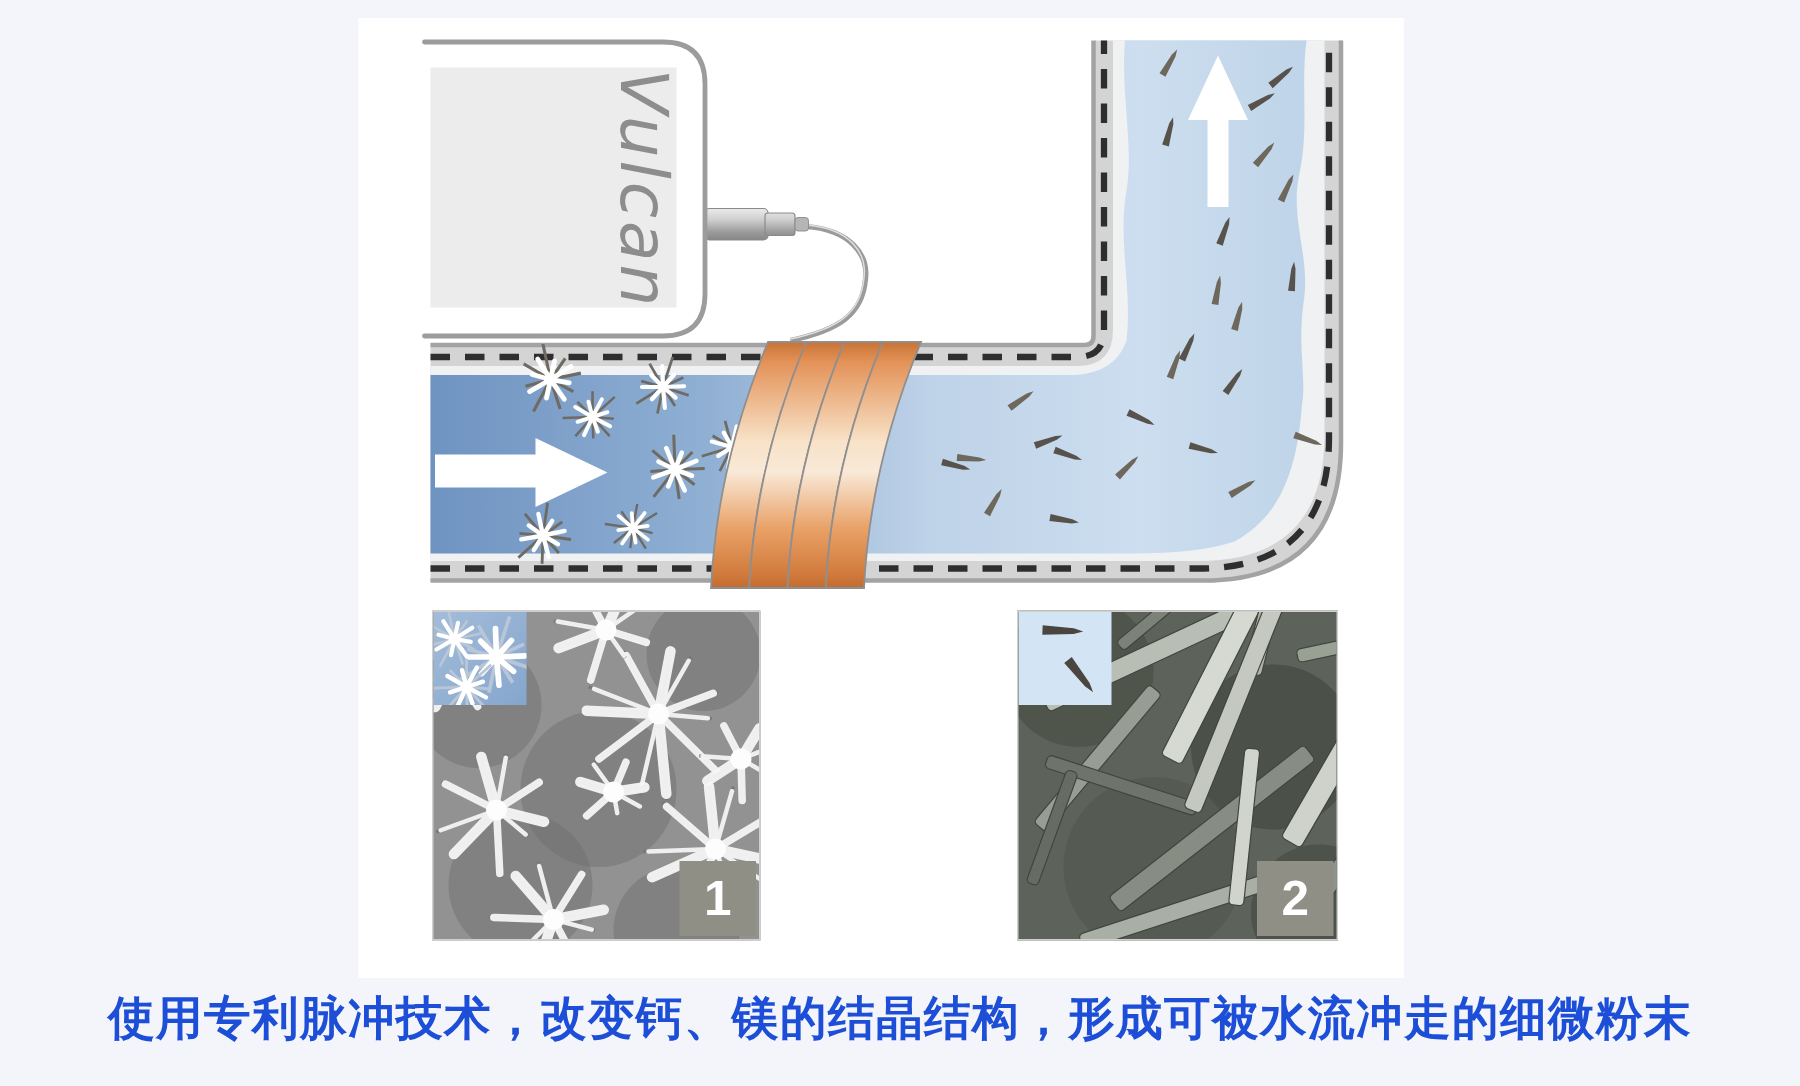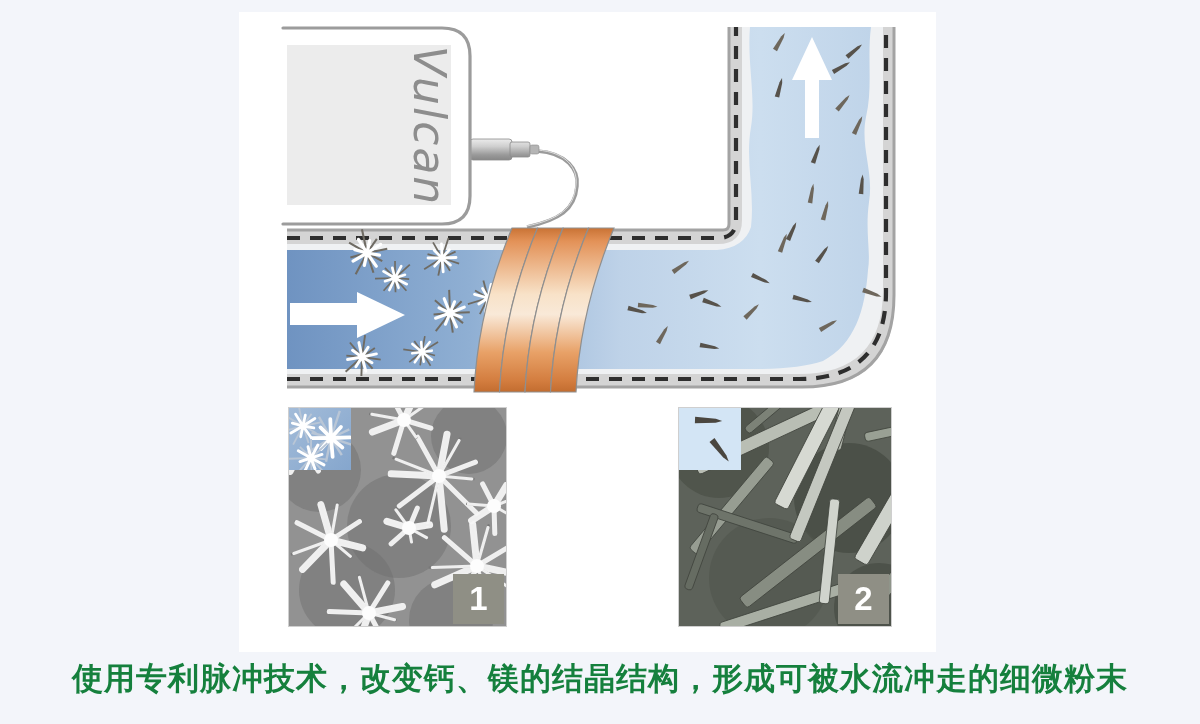--- a/index.html
+++ b/index.html
@@ -12,21 +12,21 @@
   .sem1{left:49px;top:395px;width:217px;height:218px;background:#929292;}
   .sem2{left:439px;top:395px;width:212px;height:218px;background:#5d625a;}
   .inset{position:absolute;left:0;top:0;width:62px;height:62px;}
   .inset svg{display:block;width:100%;height:100%;}
   .inset1{background:linear-gradient(135deg,#a3bcd9,#85a6cd);}
   .inset2{background:#d3e5f5;}
   .plate{position:absolute;right:2px;bottom:2px;width:51px;height:50px;background:#8f8f85;
          color:#ffffff;font-weight:bold;font-size:33px;display:flex;align-items:center;
          justify-content:center;font-family:"Liberation Sans",sans-serif;}
   .caption{position:absolute;left:0;top:658px;width:1200px;text-align:center;font-size:31px;
-           font-weight:700;color:#15803d;font-family:"Liberation Serif",serif;letter-spacing:1px;}
+           font-weight:700;color:#1d4ed8;font-family:"Liberation Serif",serif;letter-spacing:1px;}
   .vulcan-text{font-style:italic;font-family:"DejaVu Sans",sans-serif;font-size:44px;
                fill:#8d8d8d;letter-spacing:2px;}
 </style>
 </head>
 <body>
 
 <div class="panel">
 
   <svg id="diagram" viewBox="0 0 697 640">
     <defs>

